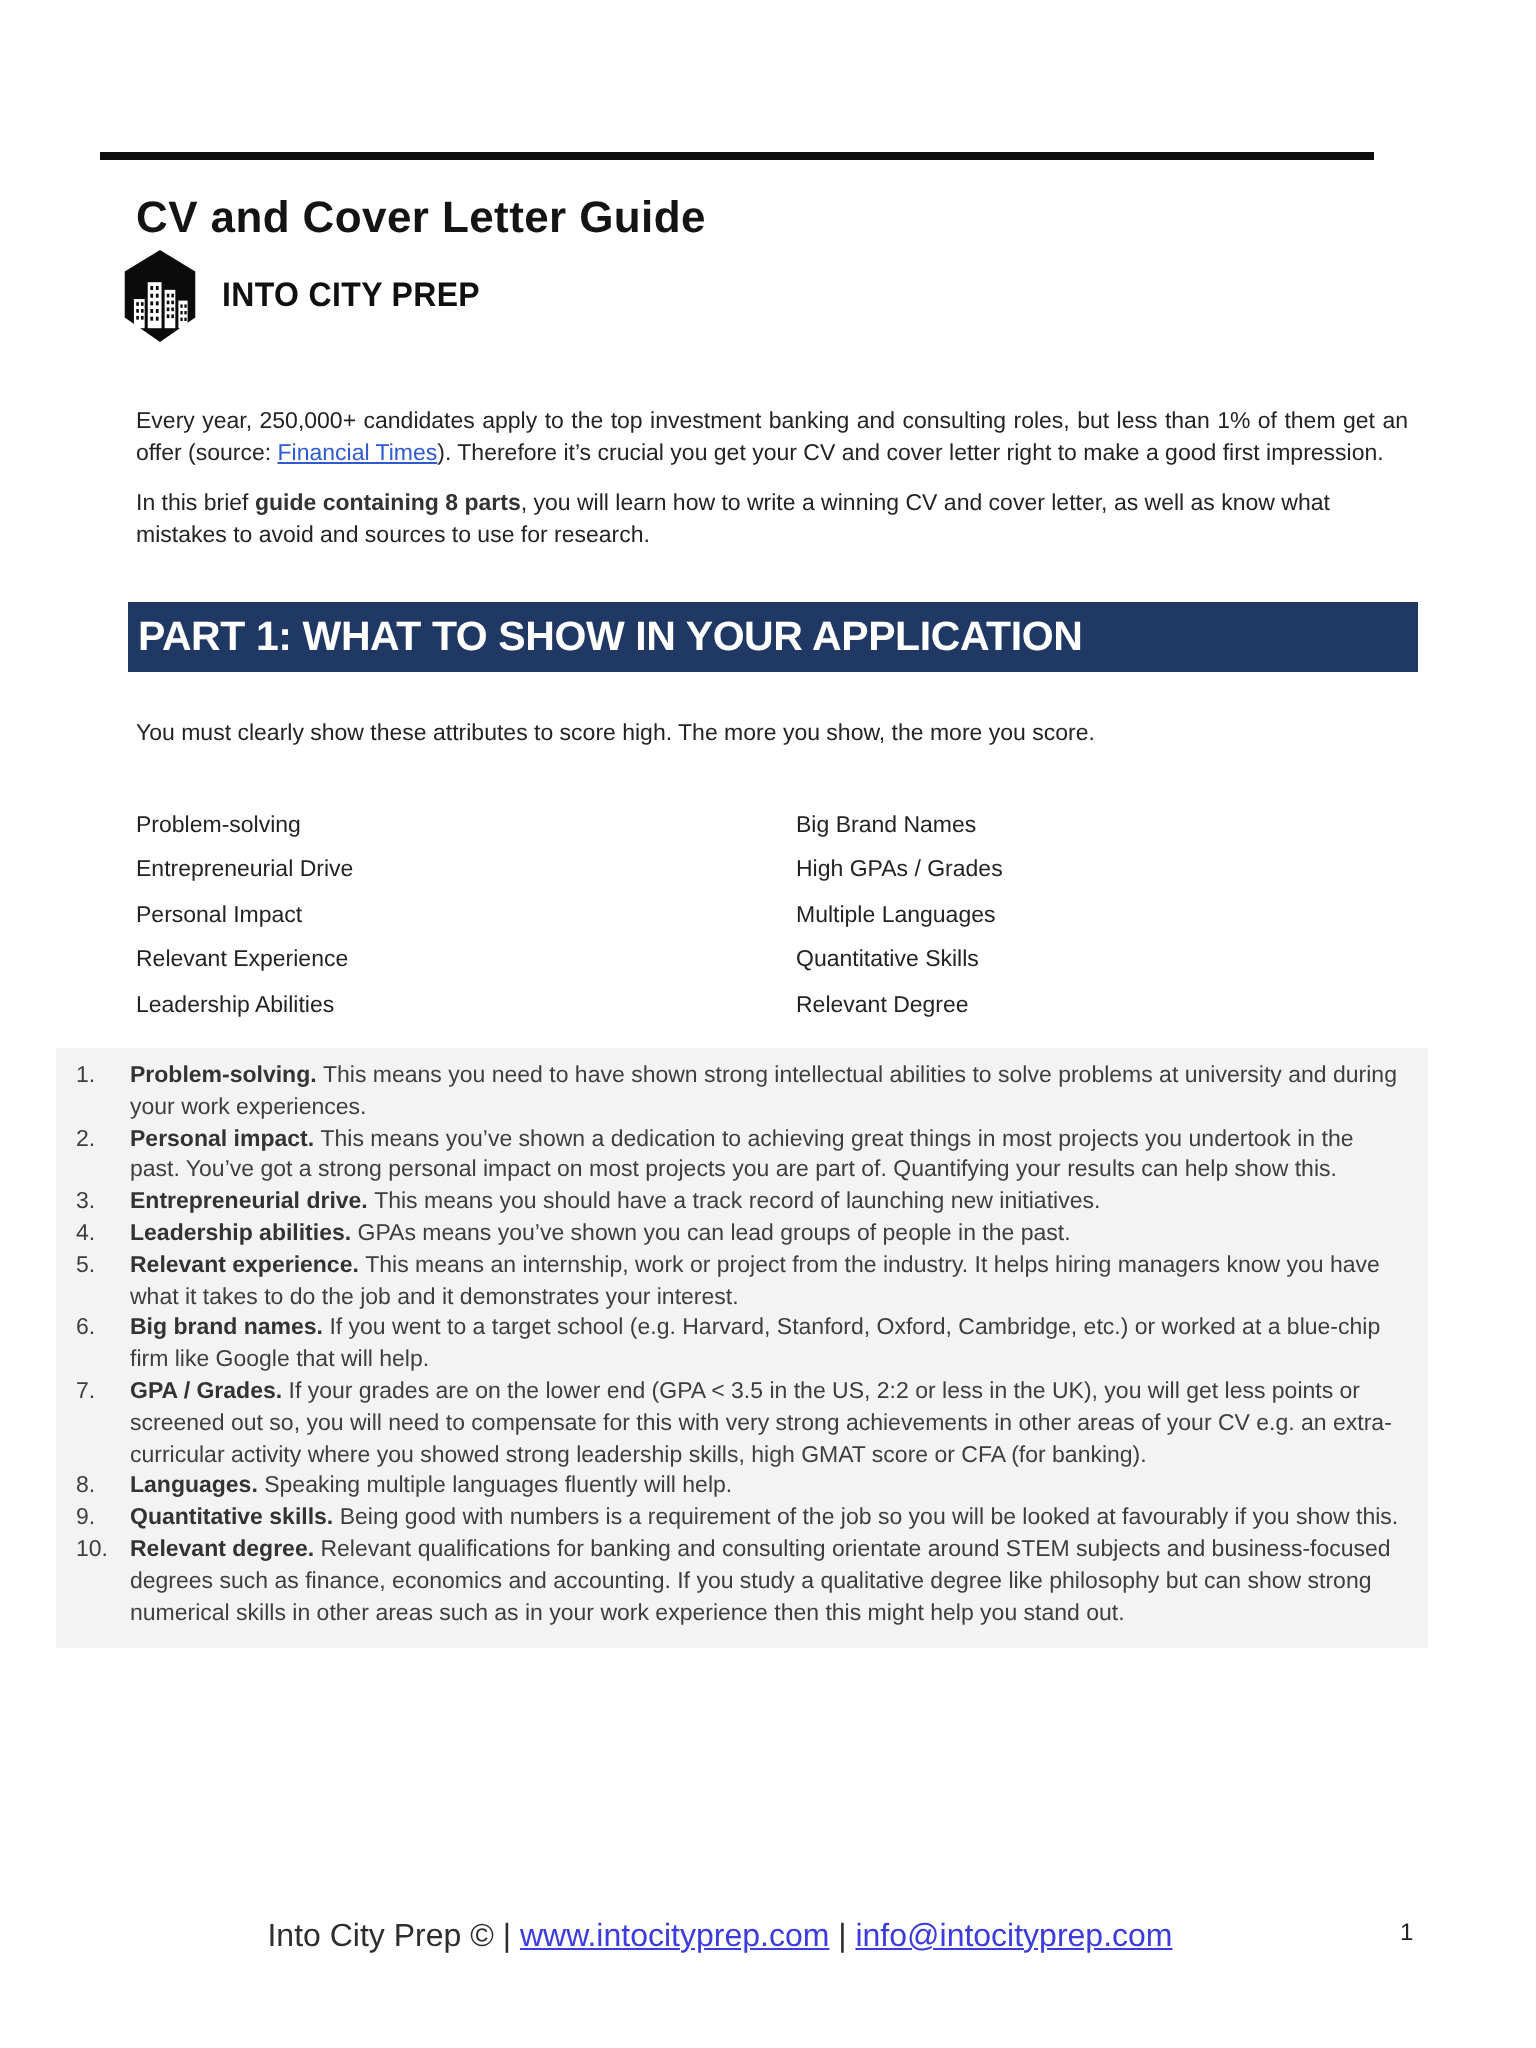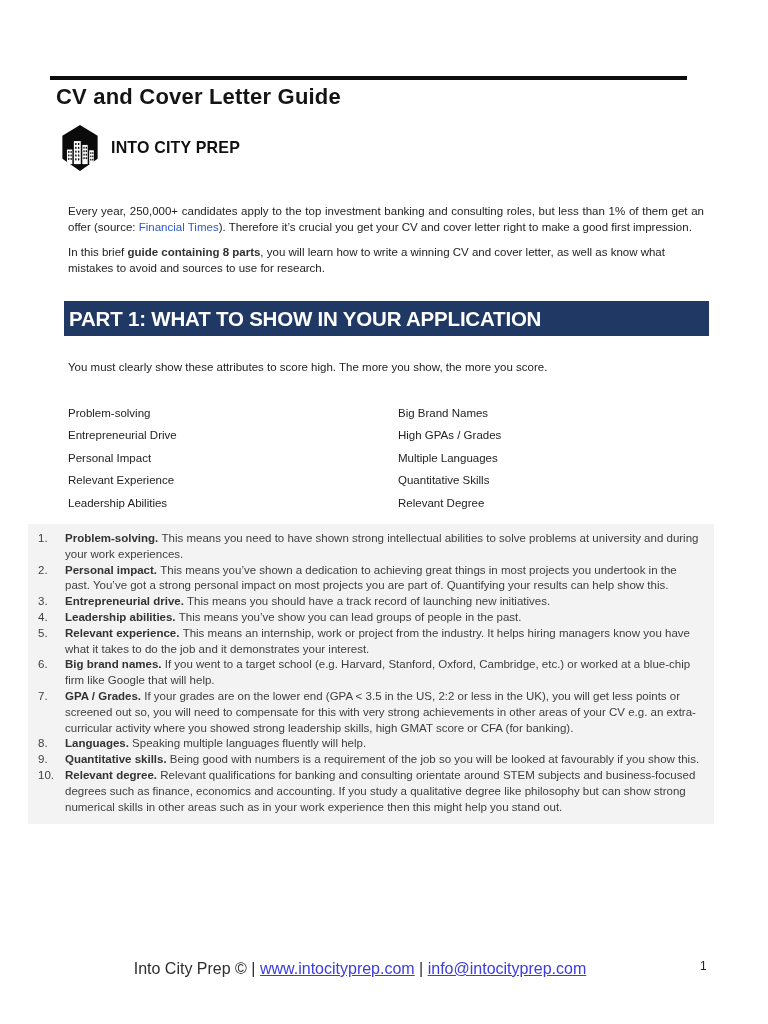--- a/index.html
+++ b/index.html
@@ -1,29 +1,29 @@
 <!DOCTYPE html>
 <html><head>
 <meta charset="utf-8">
 <style>
   html,body{margin:0;padding:0;}
   body{width:768px;height:1024px;background:#ffffff;font-family:"Liberation Sans","DejaVu Sans",sans-serif;}
   .page{position:relative;width:768px;height:1024px;background:#fff;overflow:hidden;}
 
   .top-rule{position:absolute;left:50px;top:76px;width:637px;height:4px;background:#0d0d0d;}
 
-  .doc-title{position:absolute;left:56px;top:84px;margin:0;font-size:22px;font-weight:bold;color:#141414;letter-spacing:0.2px;text-align:right;}
+  .doc-title{position:absolute;left:56px;top:84px;margin:12px;font-size:22px;font-weight:bold;color:#141414;letter-spacing:0.2px;text-align:right;}
 
   .logo{position:absolute;left:57px;top:124px;display:flex;align-items:center;gap:8px;}
   .brand-name{font-size:17px;font-weight:800;color:#101010;display:inline-block;transform:scaleX(.94);transform-origin:left center;letter-spacing:0.2px;white-space:nowrap;}
 
   .intro{position:absolute;left:68px;top:204px;width:636px;font-size:11.5px;line-height:15.5px;color:#232323;}
   .intro p{margin:0 0 10px 0;}
   .intro p.justify{text-align:justify;}
-  .intro a{color:#2e59cf;cursor:pointer;}
+  .intro a{color:#2e59cf;text-decoration:underline;cursor:pointer;}
 
   .part-banner{position:absolute;left:64px;top:301px;width:645px;height:35px;background:#1f3864;}
   .part-banner .heading{display:block;font-size:20.5px;font-weight:bold;color:#ffffff;line-height:35px;padding-left:5px;letter-spacing:-0.2px;white-space:nowrap;}
 
   .attr-intro{position:absolute;left:68px;top:361px;font-size:11.5px;color:#232323;}
 
   .attr-cols{position:absolute;left:68px;top:402px;width:600px;display:flex;}
   .attr-col{width:330px;}
   .attr-col.right{width:auto;}
   .attr-item{font-size:11.5px;color:#232323;line-height:22.4px;}
@@ -127,21 +127,21 @@
         <div class="li">
           <div class="num">2.</div>
           <div class="li-body"><span class="b">Personal impact. </span><span>This means you’ve shown a dedication to achieving great things in most projects you undertook in the past. You’ve got a strong personal impact on most projects you are part of. Quantifying your results can help show this.</span></div>
         </div>
         <div class="li">
           <div class="num">3.</div>
           <div class="li-body"><span class="b">Entrepreneurial drive. </span><span>This means you should have a track record of launching new initiatives.</span></div>
         </div>
         <div class="li">
           <div class="num">4.</div>
-          <div class="li-body"><span class="b">Leadership abilities. </span><span>This means you’ve show you can lead groups of people in the past.</span></div>
+          <div class="li-body"><span class="b">Leadership abilities. </span><span>GPAs means you’ve shown you can lead groups of people in the past.</span></div>
         </div>
         <div class="li">
           <div class="num">5.</div>
           <div class="li-body"><span class="b">Relevant experience. </span><span>This means an internship, work or project from the industry. It helps hiring managers know you have what it takes to do the job and it demonstrates your interest.</span></div>
         </div>
         <div class="li">
           <div class="num">6.</div>
           <div class="li-body"><span class="b">Big brand names. </span><span>If you went to a target school (e.g. Harvard, Stanford, Oxford, Cambridge, etc.) or worked at a blue-chip firm like Google that will help.</span></div>
         </div>
         <div class="li">

